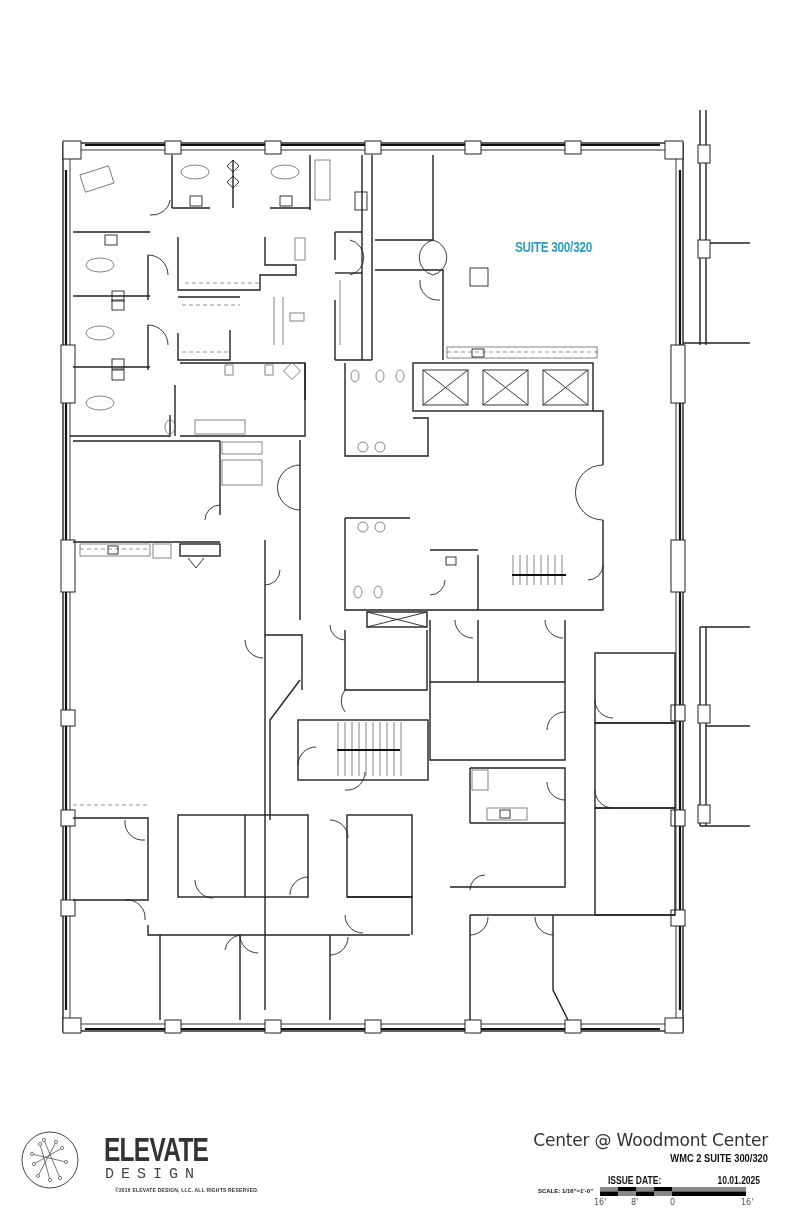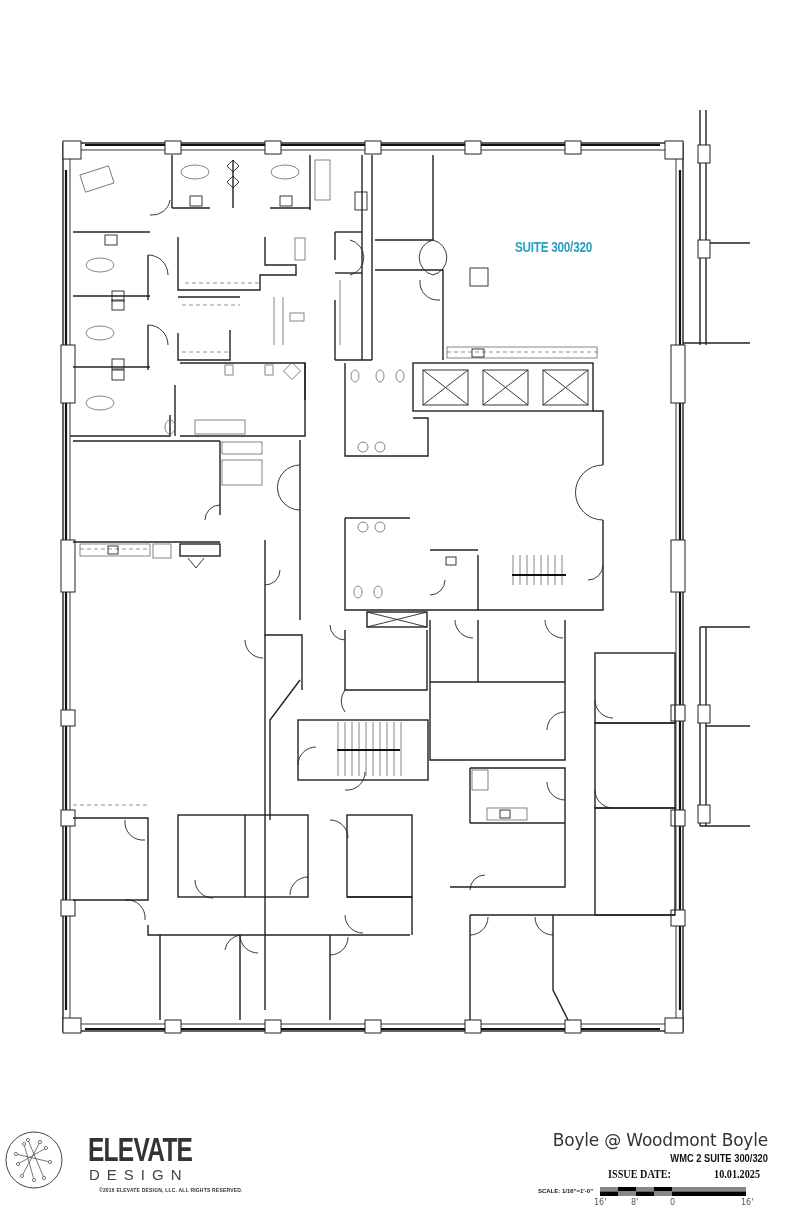--- a/index.html
+++ b/index.html
@@ -8,30 +8,30 @@
   .w  { fill: none; stroke: #222; stroke-width: 1.4; }
   .wt { fill: none; stroke: #222; stroke-width: 0.9; }
   .wd { fill: none; stroke: #111; stroke-width: 2.2; }
   .fx { fill: none; stroke: #666; stroke-width: 0.8; }
   .dash { fill: none; stroke: #777; stroke-width: 0.8; stroke-dasharray: 4 3; }
   .door { fill: none; stroke: #222; stroke-width: 0.9; }
   .col { fill: #fff; stroke: #222; stroke-width: 1; }
 
   .suite-label { position: absolute; left: 515px; top: 238px; font-family: "Liberation Sans", sans-serif; font-weight: bold; font-size: 15px; letter-spacing: -0.3px; transform: scaleX(0.78); transform-origin: left top; }
 
-  .logo { position: absolute; left: 4px; top: 1130px; width: 240px; height: 72px; }
+  .logo { position: absolute; left: 20px; top: 1130px; width: 240px; height: 72px; }
   .logo-mark { position: absolute; left: 0; top: 0; width: 60px; height: 60px; }
   .logo-title { position: absolute; left: 84px; top: 2px; font-family: "Liberation Sans", sans-serif; font-weight: bold; font-size: 34px; color: #333; letter-spacing: -1px; transform: scaleX(0.72); transform-origin: left top; line-height: 34px; }
-  .logo-sub { position: absolute; left: 85px; top: 37px; font-family: Liberation Sans, sans-serif; font-size: 15px; color: #444; letter-spacing: 7px; line-height: 16px; }
+  .logo-sub { position: absolute; left: 85px; top: 37px; font-family: Liberation Mono, monospace; font-size: 15px; color: #444; letter-spacing: 7px; line-height: 16px; }
   .logo-copy { position: absolute; left: 95px; top: 57px; font-family: "Liberation Sans", sans-serif; font-size: 5px; font-weight: bold; color: #333; letter-spacing: 0.2px; }
 
   .title-block { position: absolute; right: 22px; top: 1130px; width: 260px; text-align: right; }
   .tb-project { font-family: "DejaVu Sans", sans-serif; font-size: 17px; color: #333; font-weight: normal; line-height: 20px; letter-spacing: -0.2px; }
   .tb-suite { font-family: "Liberation Sans", sans-serif; font-weight: bold; font-size: 11px; color: #111; margin-top: 2px; line-height: 13px; transform: scaleX(0.85); transform-origin: right top; }
-  .tb-issue { position: relative; height: 12px; margin-top: 2px; font-family: Liberation Serif, serif; font-weight: bold; font-size: 12px; color: #111; }
+  .tb-issue { position: relative; height: 12px; margin-top: 10px; font-family: Liberation Sans, sans-serif; font-weight: bold; font-size: 10px; color: #111; }
   .tb-issue-label { position: absolute; left: 100px; top: 0; transform: scaleX(0.85); transform-origin: left top; }
   .tb-issue-date { position: absolute; right: 8px; top: 0; transform: scaleX(0.85); transform-origin: right top; }
   .scale-row { position: absolute; right: 22px; top: 1187px; width: 230px; height: 14px; }
   .scale-label { position: absolute; left: 0; top: 1px; font-family: "Liberation Sans", sans-serif; font-weight: bold; font-size: 6px; color: #111; }
   .scale-bar { position: absolute; left: 62px; top: 0; width: 146px; height: 9px; }
   .scale-tick { position: absolute; top: 11px; font-family: "DejaVu Sans", sans-serif; font-size: 8px; color: #555; }
 </style>
 </head>
 <body>
 
@@ -332,21 +332,21 @@
       <circle cx="20" cy="14" r="1.6"></circle>
         <circle cx="30" cy="50" r="1.6"></circle>
     </g>
   </svg>
   <div class="logo-title">ELEVATE</div>
   <div class="logo-sub">DESIGN</div>
   <div class="logo-copy">©2016 ELEVATE DESIGN, LLC. ALL RIGHTS RESERVED.</div>
 </div>
 
 <div class="title-block">
-  <div class="tb-project">Boyle @ Woodmont Boyle</div>
+  <div class="tb-project">Center @ Woodmont Center</div>
   <div class="tb-suite">WMC 2 SUITE 300/320</div>
   <div class="tb-issue">
     <span class="tb-issue-label">ISSUE DATE:</span>
     <span class="tb-issue-date">10.01.2025</span>
   </div>
 </div>
 
 <div class="scale-row">
   <span class="scale-label">SCALE: 1/16"=1'-0"</span>
   <svg class="scale-bar" viewBox="0 0 146 9" preserveAspectRatio="none" xmlns="http://www.w3.org/2000/svg">

